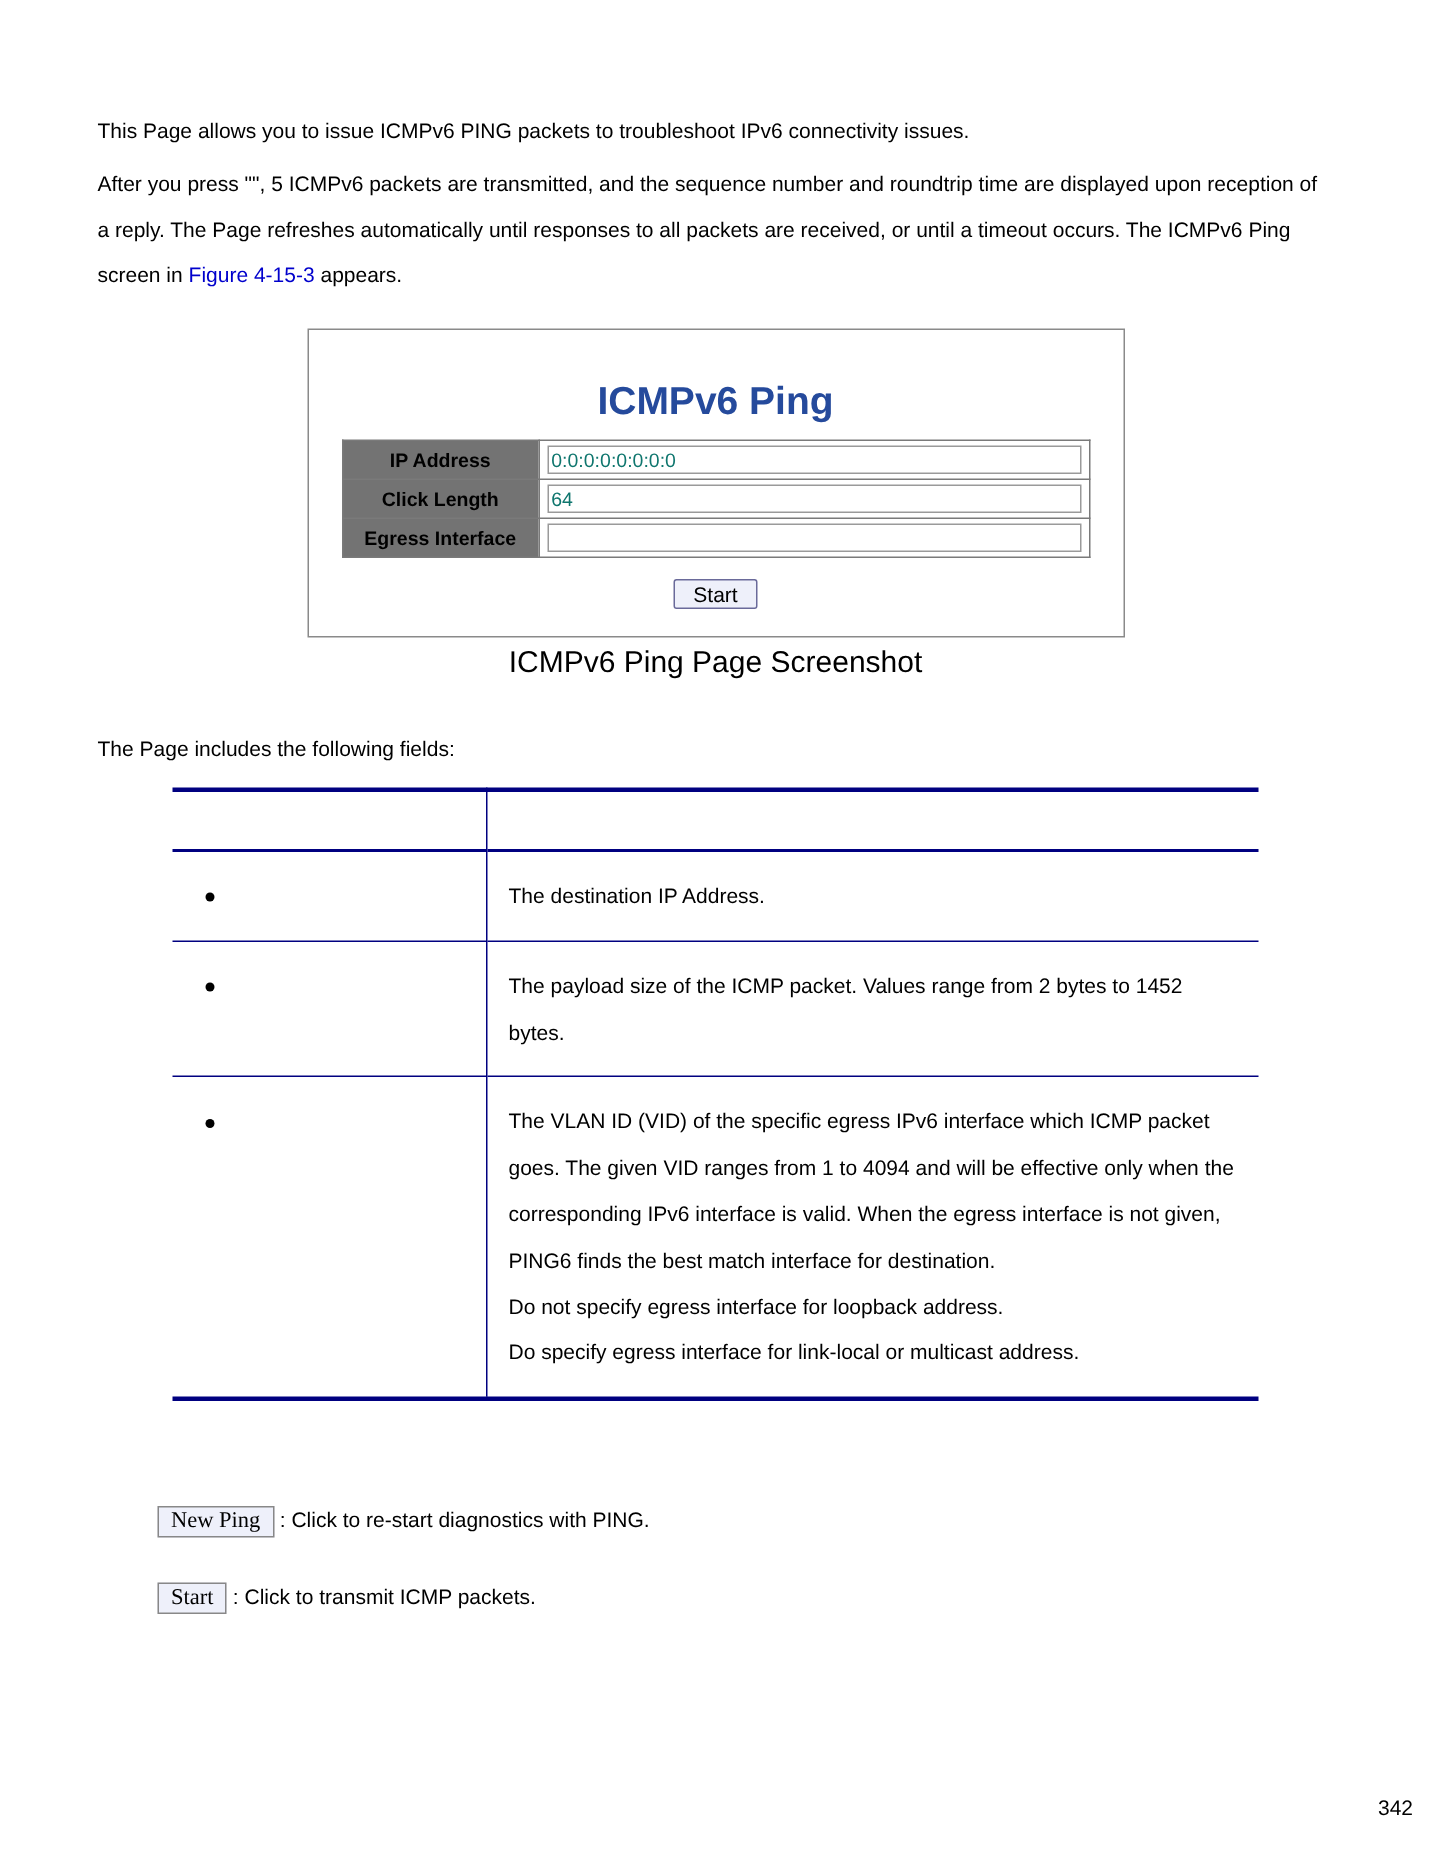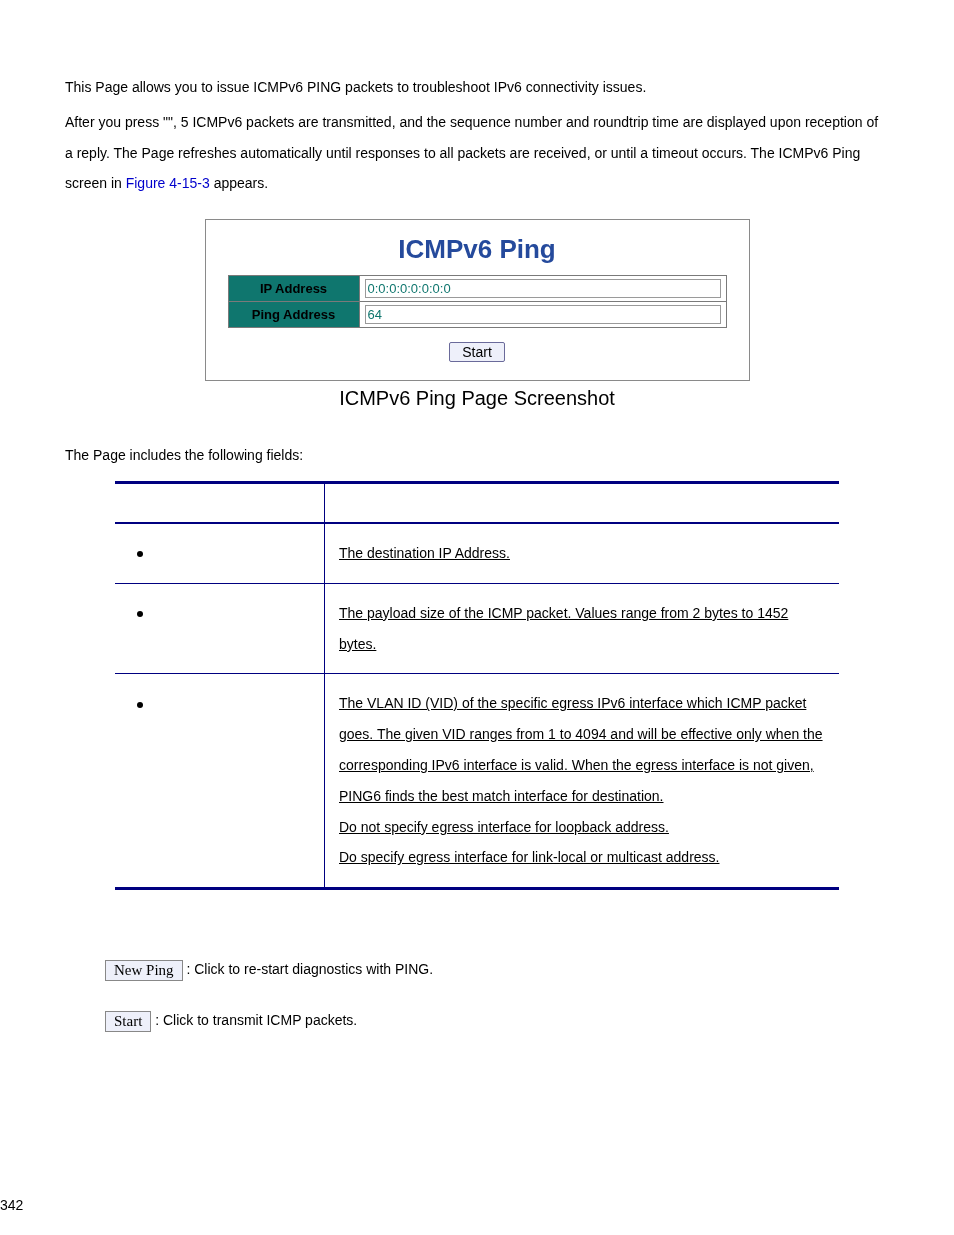--- a/index.html
+++ b/index.html
@@ -23,21 +23,21 @@
     margin: 0 0 4px 0;
   }
   a.link {
     color: #0000cc;
   }
   .figure-box {
     width: 545px;
     margin: 20px auto 6px auto;
     border: 1px solid #8a8a8a;
     background: #fff;
-    padding: 14px 22px 18px 22px;
+    padding: 32px 22px 18px 22px;
     box-sizing: border-box;
   }
   .figure-title {
     text-align: center;
     color: #254a9c;
     font-weight: bold;
     font-size: 26px;
     margin: 0 0 10px 0;
   }
   .form-table {
@@ -45,21 +45,21 @@
     width: 100%;
     margin-bottom: 14px;
   }
   .form-table td, .form-table th {
     border: 1px solid #7a7a7a;
     padding: 3px 5px;
     font-size: 13px;
     vertical-align: middle;
   }
   .form-table th {
-    background: #0f766e;
+    background: #737373;
     text-align: center;
     font-weight: bold;
     width: 120px;
   }
   .form-table input[type="text"] {
     width: 100%;
     border: 1px solid #9a9a9a;
     font-size: 13px;
     padding: 1px 2px;
     box-sizing: border-box;
@@ -72,21 +72,21 @@
     border: 1px solid #6a6a9a;
     border-radius: 2px;
     background: #eef0fa;
   }
   .caption {
     text-align: center;
     font-size: 20px;
     margin: 6px 0 30px 0;
   }
   
-  .fields-wrap { margin: 10px 50px 0 50px; text-decoration: underline; }
+  .fields-wrap { margin: 10px 50px 0 50px; }
   .fields-table {
     width: 100%;
     border-collapse: collapse;
     border-top: 3px solid #000080;
     border-bottom: 3px solid #000080;
   }
   .fields-table th {
     background: #fff;
     color: #000;
     font-weight: normal;
@@ -115,21 +115,21 @@
     font-family: "Times New Roman", serif;
     font-size: 15px;
     padding: 1px 8px;
     vertical-align: middle;
   }
   .btn-line { margin-bottom: 30px; }
   .page-number {
     position: absolute;
     bottom: 34px;
     left: 0; right: 12px;
-    text-align: left;
+    text-align: right;
     font-size: 14px;
   }
 </style>
 </head>
 <body>
 
 <div class="page">
 
   <p class="body-text">This Page allows you to issue ICMPv6 PING packets to troubleshoot IPv6 connectivity issues.</p>
 
@@ -139,22 +139,26 @@
 
   <div class="figure-box">
     <div class="figure-title">ICMPv6 Ping</div>
     <table class="form-table">
       <tbody>
           <tr>
         <th>IP Address</th>
         <td><input type="text" value="0:0:0:0:0:0:0:0" style=""></td>
       </tr>
       <tr>
-        <th>Ping Address</th>
+        <th>Click Length</th>
         <td><input type="text" value="64" style=""></td>
+      </tr>
+      <tr>
+        <th>Egress Interface</th>
+        <td><input type="text" value="" style=""></td>
       </tr>
     </tbody>
       </table>
     <div class="start-btn-row">
       <button class="start-btn">Start</button>
     </div>
   </div>
 
   <div class="caption">ICMPv6 Ping Page Screenshot</div>
 

